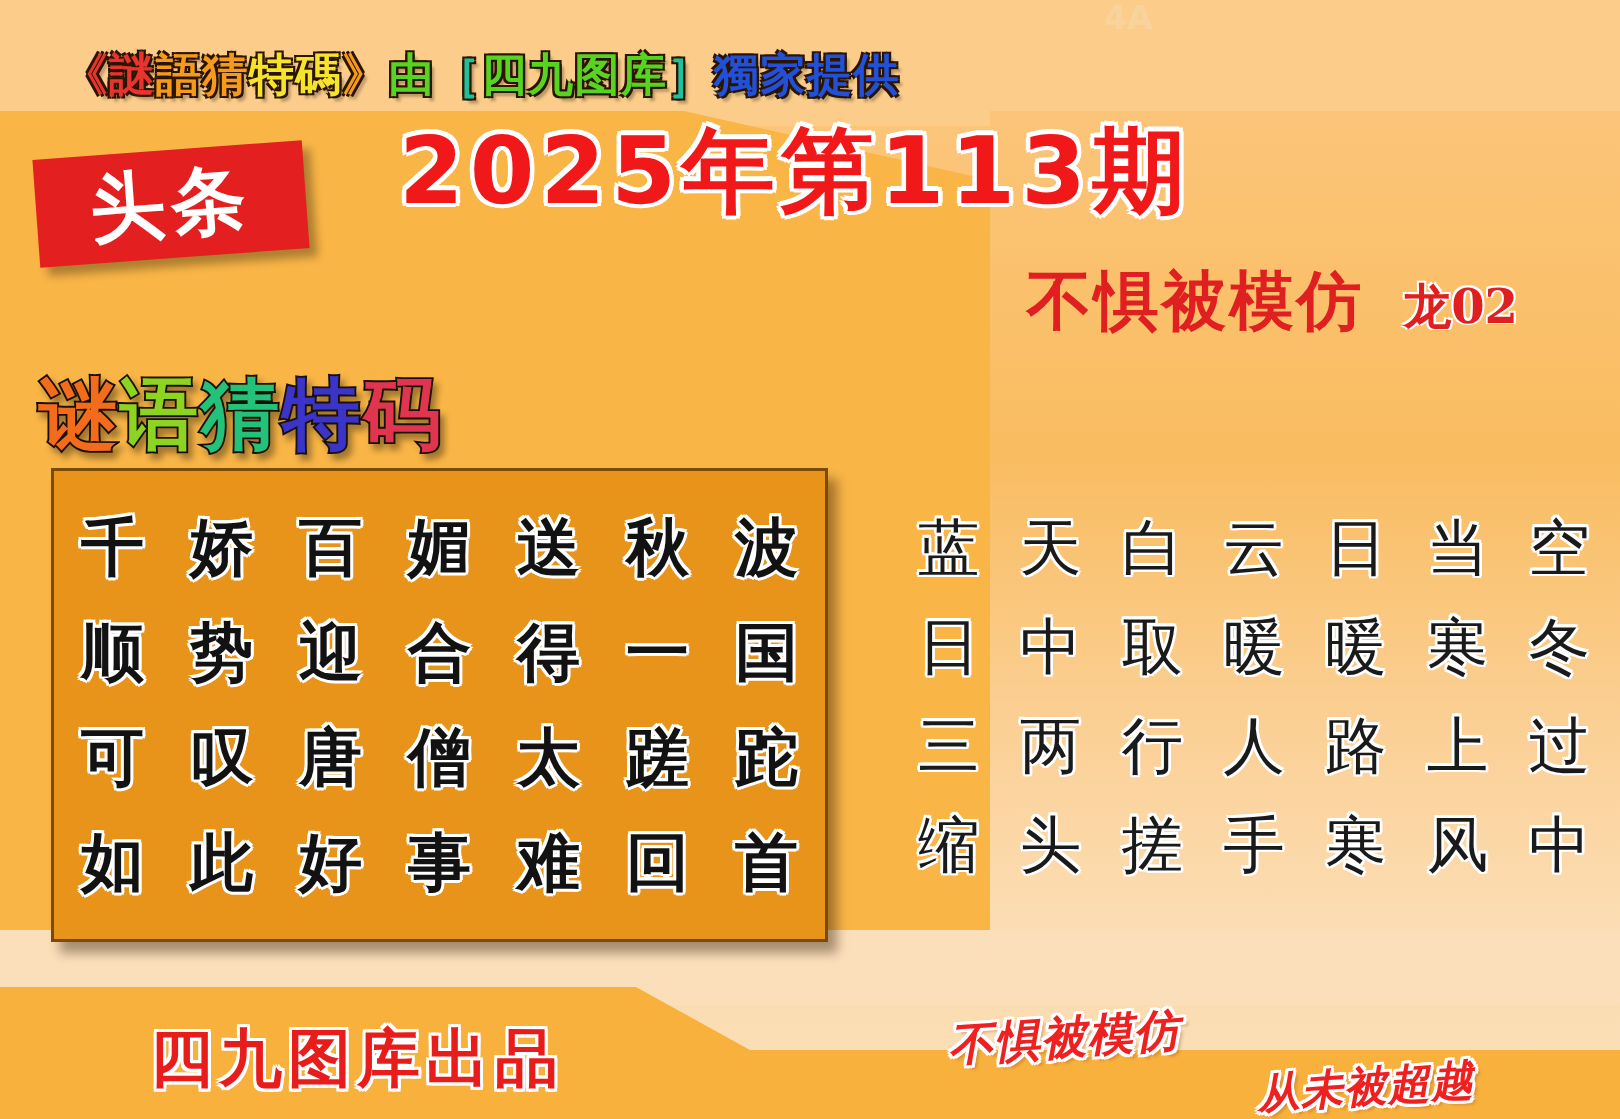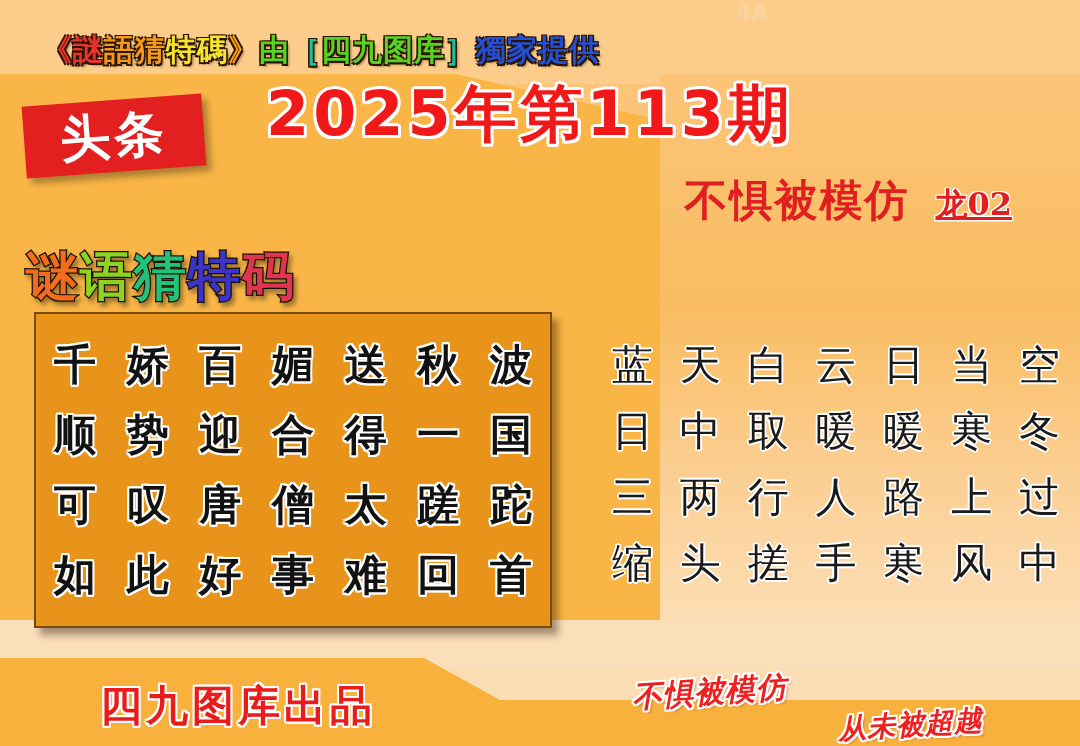--- a/index.html
+++ b/index.html
@@ -166,21 +166,20 @@
     white-space:nowrap;
   }
   .brand-name{
     font-size:43px;font-weight:bold;letter-spacing:2px;
     vertical-align:baseline;
   }
   .brand-zodiac{
     font-size:32px;font-weight:bold;letter-spacing:0;
     margin-left:26px;
     text-shadow:-1.3px -1.3px 0 #fff,1.3px -1.3px 0 #fff,-1.3px 1.3px 0 #fff,1.3px 1.3px 0 #fff;
-    text-decoration:underline;
   }
 
   
   .footer-brand{
     position:absolute;left:100px;top:678px;
     font-size:42px;font-weight:bold;letter-spacing:4px;
     color:#E91C1C;
     font-family:"DejaVu Sans","Liberation Sans",sans-serif;
     text-shadow:
       -1.8px -1.8px 0 #fff, 1.8px -1.8px 0 #fff,

